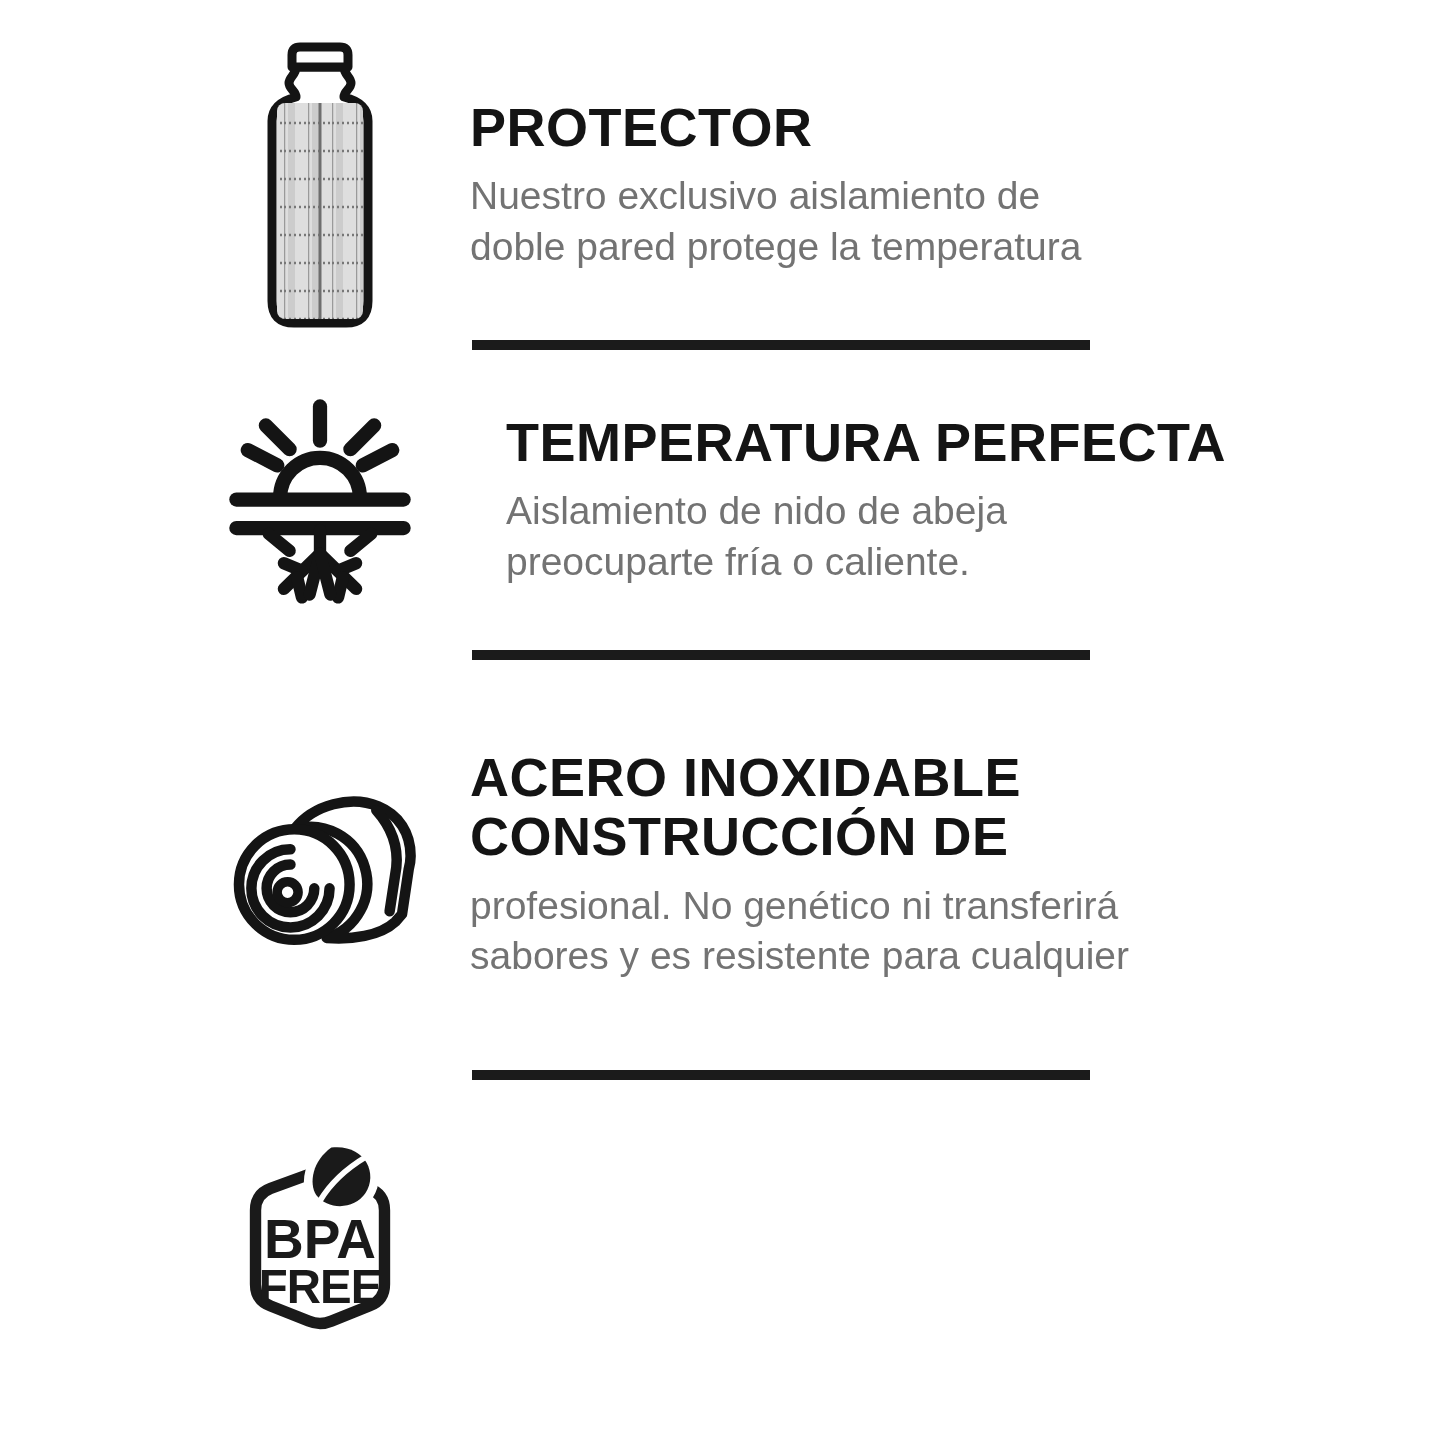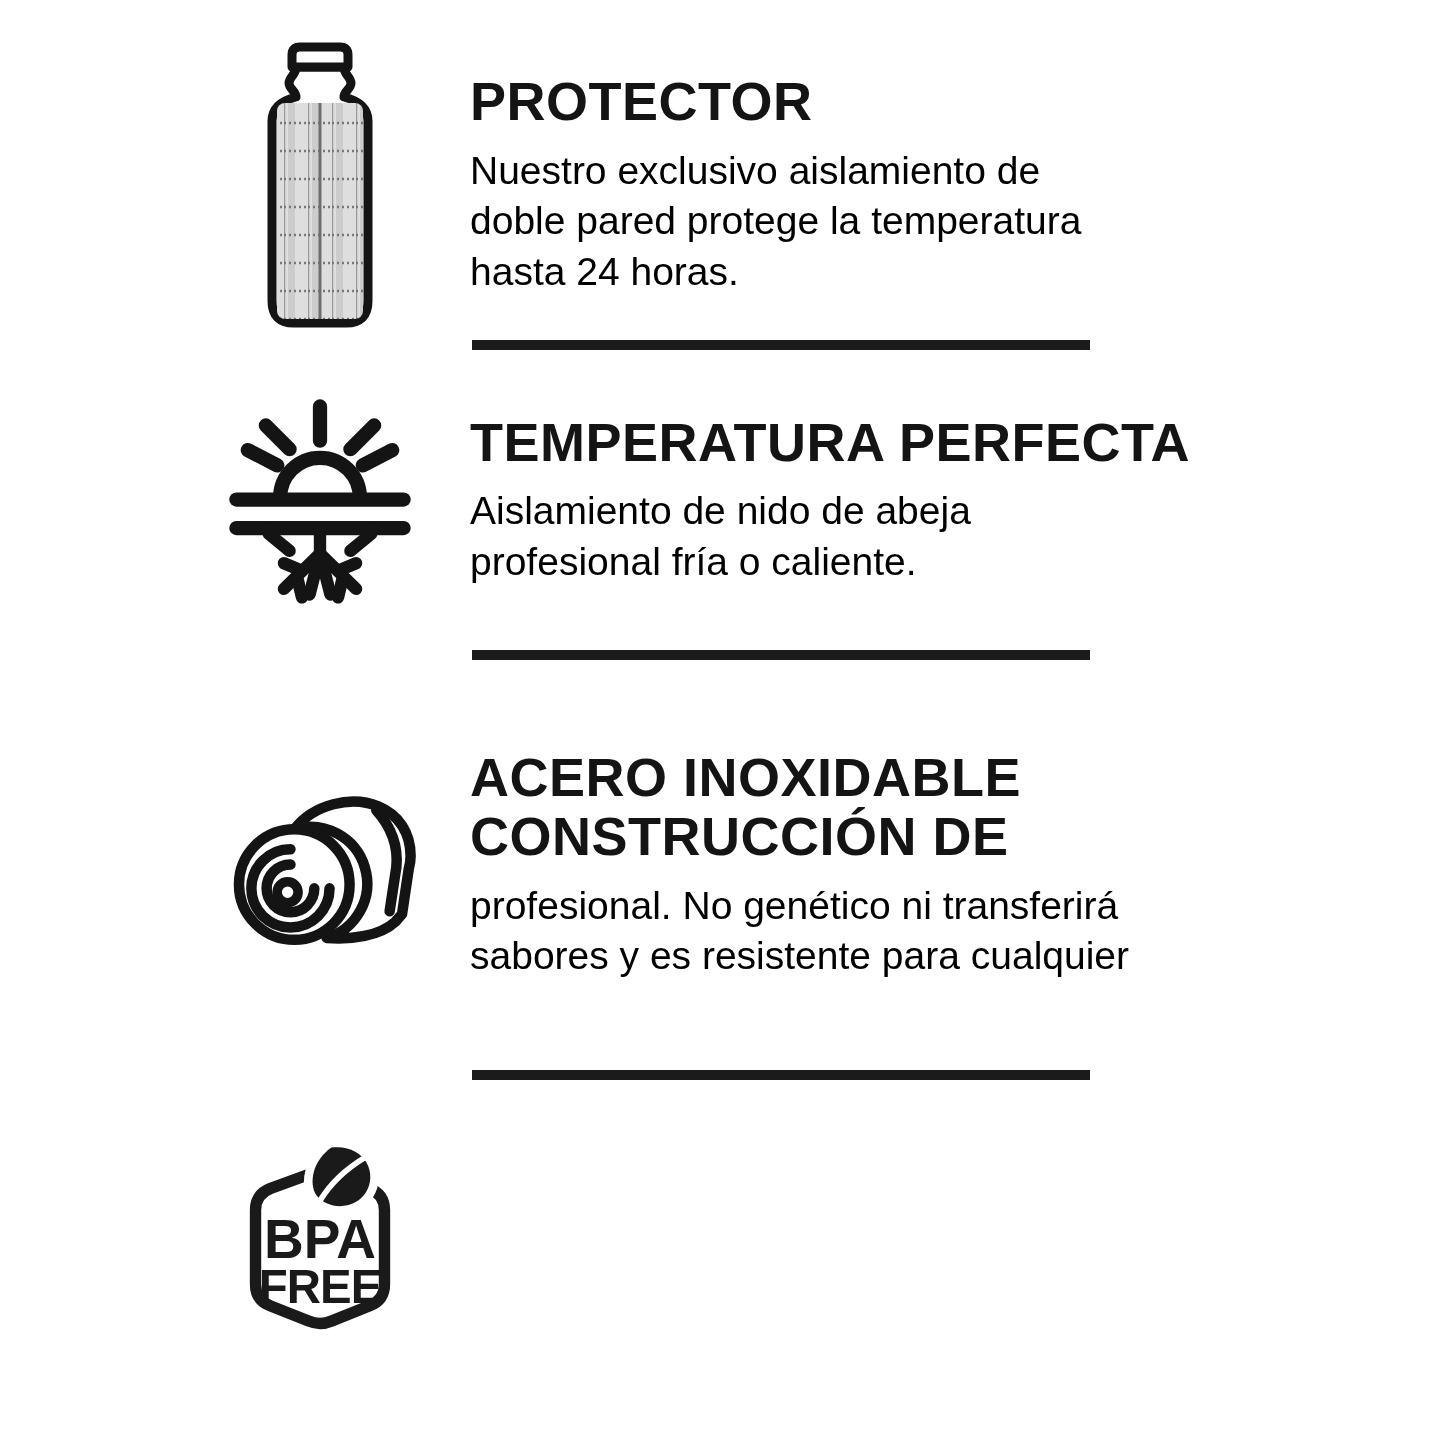--- a/index.html
+++ b/index.html
@@ -11,21 +11,21 @@
     font-family: "Liberation Sans", sans-serif;
     box-sizing: border-box;
     padding-top: 30px;
     overflow: hidden;
   }
   .feature-row {
     display: flex;
     align-items: center;
   }
   .row-1 { min-height: 310px; }
-  .row-2 { min-height: 300px; }
+  .row-2 { min-height: 300px; gap: 36px; }
   .row-3 { min-height: 410px; }
   .row-4 { min-height: 340px; }
   .icon-col {
     width: 470px;
     padding-left: 170px;
     box-sizing: border-box;
     display: flex;
     justify-content: center;
     align-items: center;
     flex-shrink: 0;
@@ -40,21 +40,21 @@
     line-height: 1.1;
     letter-spacing: 0.5px;
     color: #141414;
     margin: 0 0 14px 0;
   }
   .title-line { white-space: nowrap; }
   .feature-body { margin: 0; }
   .body-line {
     font-size: 39px;
     line-height: 1.3;
-    color: #000000;
+    color: #737373;
     white-space: nowrap;
   }
   .divider {
     height: 10px;
     width: 618px;
     margin-left: 472px;
     background: #1b1b1b;
   }
   .badge-text {
     font-family: "Liberation Sans", sans-serif;
@@ -98,21 +98,20 @@
         <path d="M 40,6 L 80,6 Q 88,6 88,14 L 88,26 L 32,26 L 32,14 Q 32,6 40,6 Z" fill="#ffffff" stroke="#141414" stroke-width="9" stroke-linejoin="round"></path>
       </svg>
     </div>
     <div class="text-col">
       <h2 class="feature-title">
         <div class="title-line">PROTECTOR</div>
       </h2>
       <div class="feature-body">
         <div class="body-line">Nuestro exclusivo aislamiento de</div>
         <div class="body-line">doble pared protege la temperatura</div>
-        <div class="body-line">hasta 24 horas.</div>
       </div>
     </div>
   </div>
 
   <div class="divider"></div>
 
   <div class="feature-row row-2">
     <div class="icon-col">
       <svg width="190" height="211" viewBox="0 0 200 222" fill="none" stroke="#141414" stroke-width="15" stroke-linecap="round">
 
@@ -141,21 +140,21 @@
           <line x1="100" y1="167" x2="111" y2="210"></line>
         </g>
       </svg>
     </div>
     <div class="text-col">
       <h2 class="feature-title">
         <div class="title-line">TEMPERATURA PERFECTA</div>
       </h2>
       <div class="feature-body">
         <div class="body-line">Aislamiento de nido de abeja</div>
-        <div class="body-line">profesional fría o caliente.</div>
+        <div class="body-line">preocuparte fría o caliente.</div>
       </div>
     </div>
   </div>
 
   <div class="divider"></div>
 
   <div class="feature-row row-3">
     <div class="icon-col">
       <svg width="205" height="186" viewBox="0 0 215 195">
 

